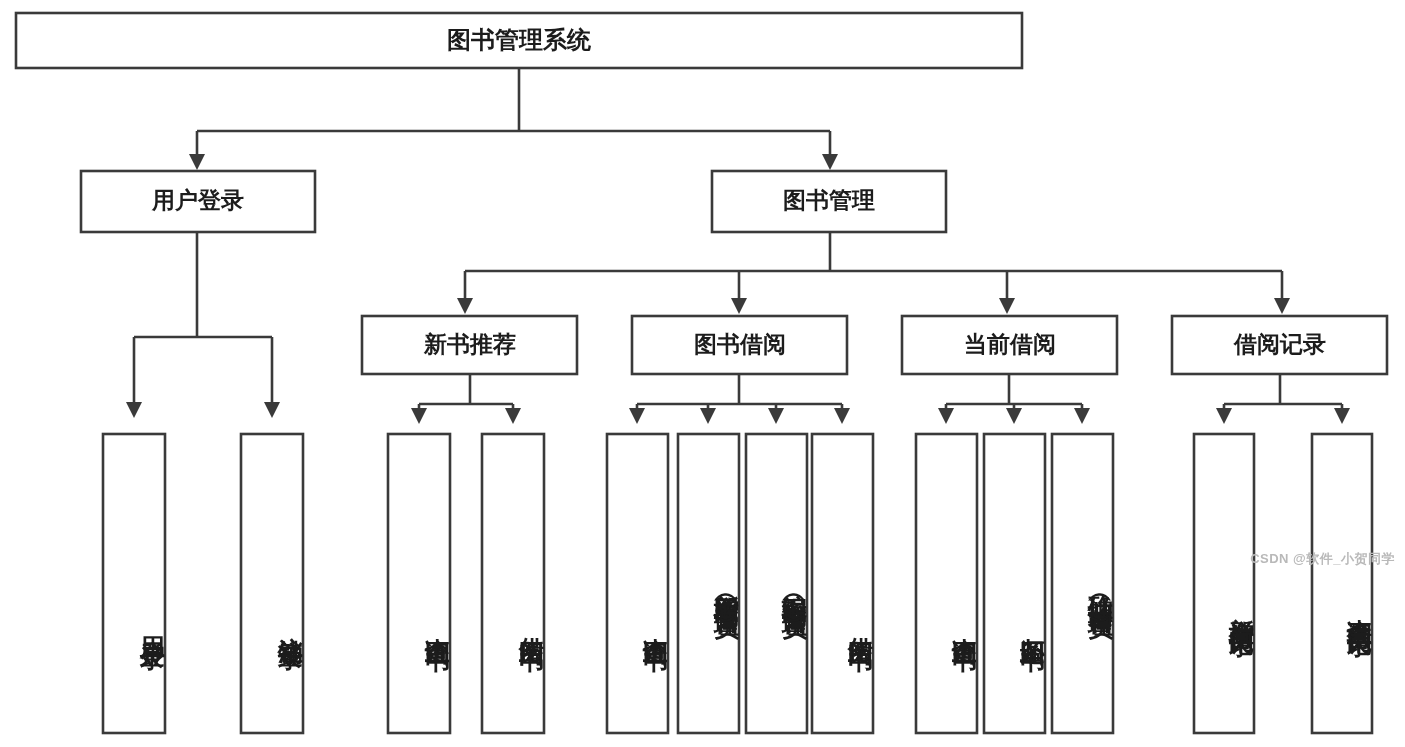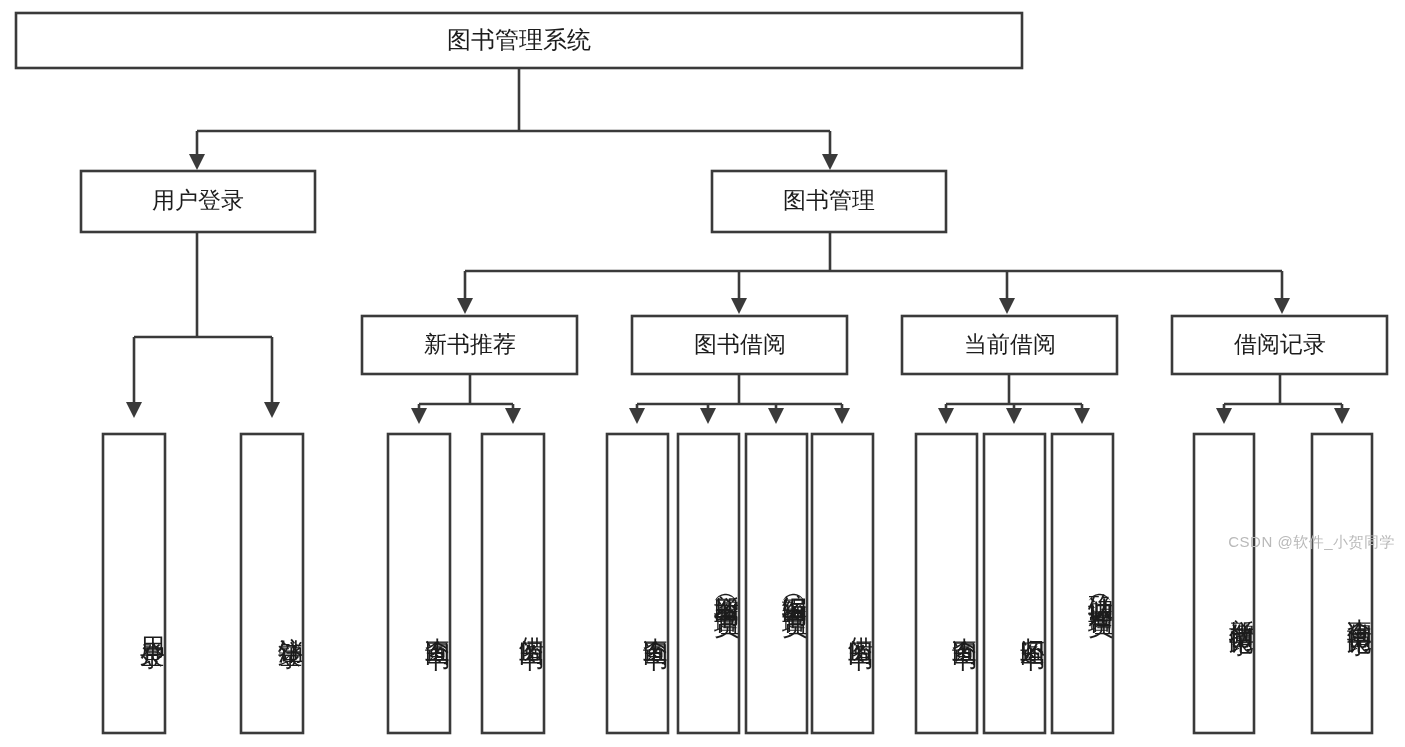--- a/index.html
+++ b/index.html
@@ -11,20 +11,21 @@
     width: 1405px;
     height: 747px;
     font-family: "Liberation Sans", sans-serif;
     overflow: hidden;
   }
   #diagram-root {
     position: relative;
     width: 1405px;
     height: 572px;
     background: #ffffff;
+    font-weight: bold;
   }
   svg.flow {
     position: absolute;
     top: 0;
     left: 0;
     width: 1405px;
     height: 747px;
     display: block;
   }
   .node-rect {
@@ -67,23 +68,23 @@
     letter-spacing: 3px;
     display: flex;
     align-items: flex-start;
     justify-content: center;
     white-space: nowrap;
     pointer-events: none;
   }
   .watermark {
     position: absolute;
     right: 10px;
-    bottom: 20px;
-    font-family: "Liberation Sans", sans-serif;
-    font-size: 15px;
+    bottom: 4px;
+    font-family: "Liberation Sans", sans-serif;
+    font-size: 13px;
     color: #b9b9b9;
     white-space: nowrap;
     letter-spacing: 0.5px;
   }
 </style>
 </head>
 <body>
 
 <div id="diagram-root">
 

